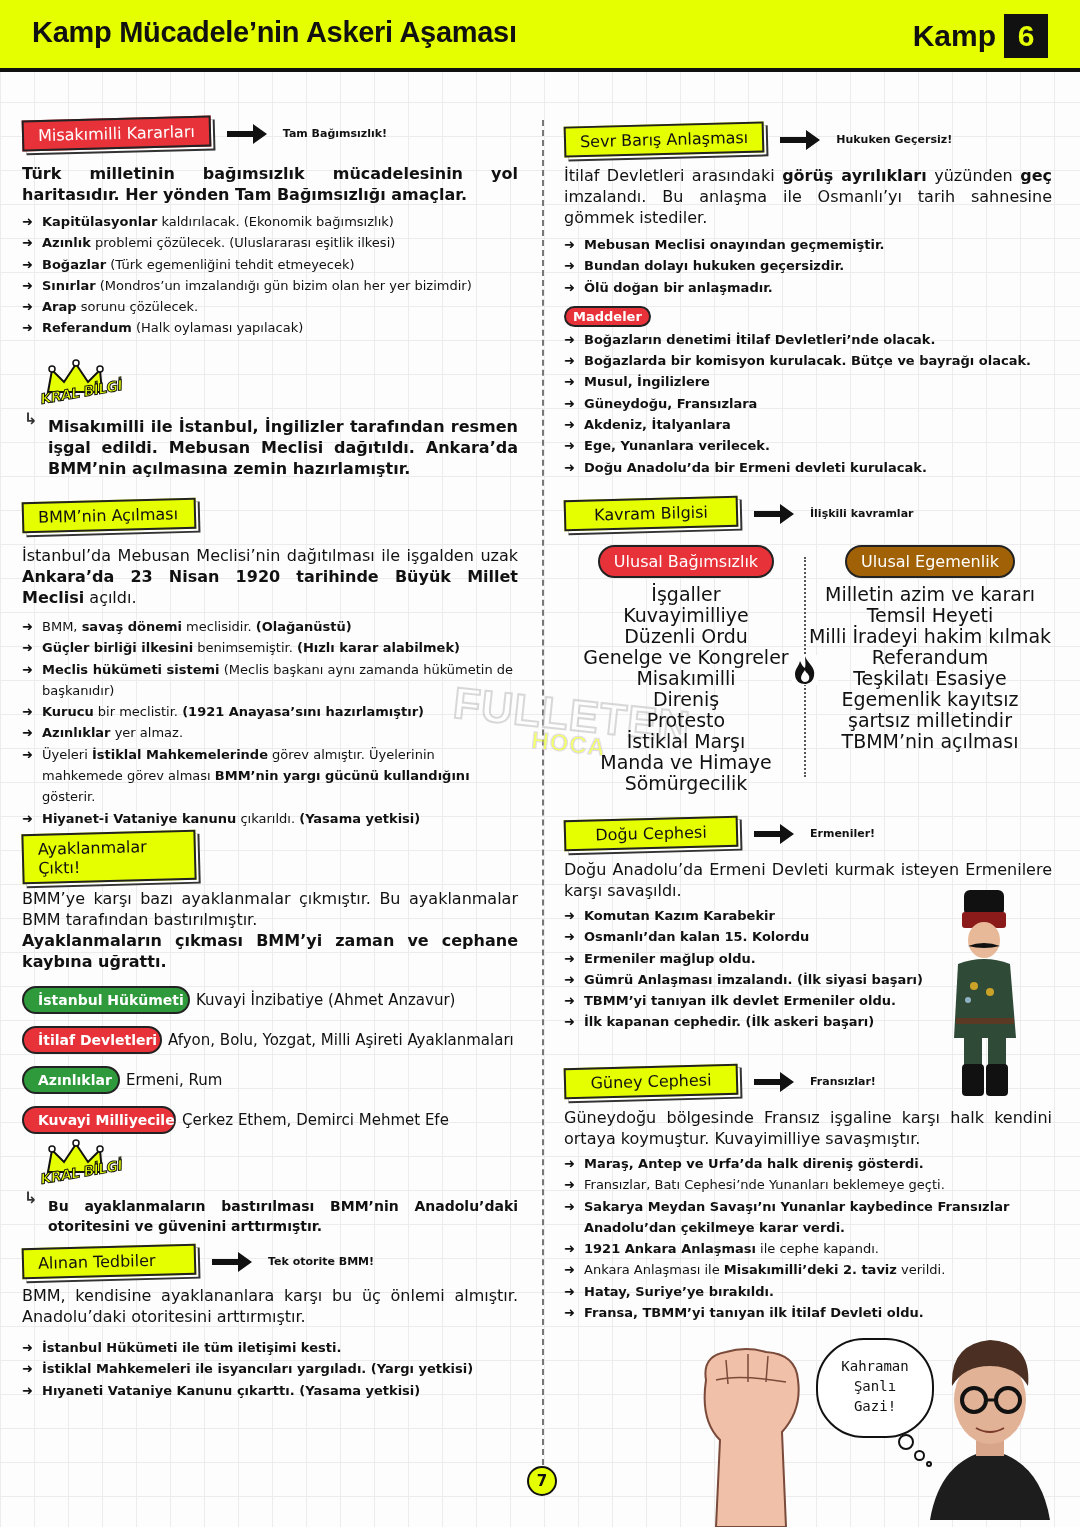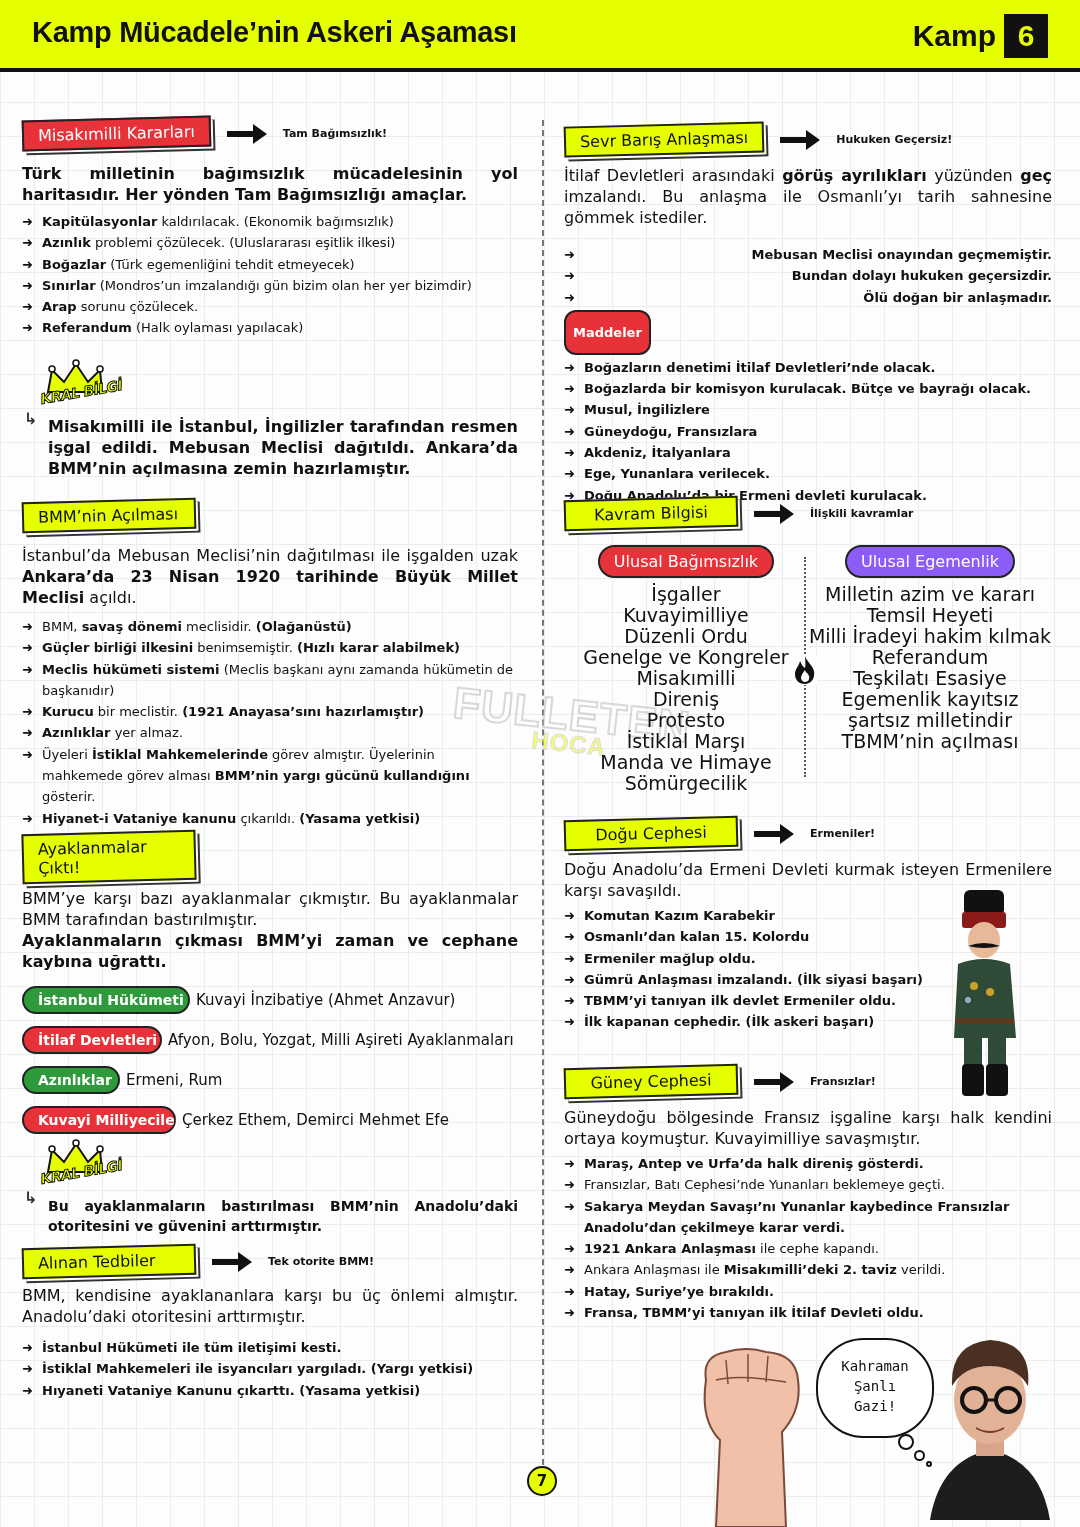--- a/index.html
+++ b/index.html
@@ -75,30 +75,30 @@
   .pill {
     border-radius: 16px; border: 2px solid #222; color: #fff; font-weight: 700; font-size: 14px;
     padding: 4px 14px; white-space: nowrap;
   }
   .pill.green { background: #2e9a3c; }
   .pill.red { background: #e8323a; }
   .pill-text { font-size: 15px; }
 
   .small-pill {
     display: inline-block; background: #e8323a; color: #fff; font-weight: 700; font-size: 13px;
-    border: 2px solid #222; border-radius: 12px; padding: 13px 7px; margin-top: 2px;
+    border: 2px solid #222; border-radius: 12px; padding: 1px 7px; margin-top: 8px;
   }
 
   .kavram { display: flex; margin-top: 16px; position: relative; }
   .kavram .k-col { width: 50%; text-align: center; }
   .kavram .k-head {
     display: inline-block; color: #fff; font-size: 16px; padding: 5px 14px; border-radius: 18px; border: 2px solid #222;
   }
   .kavram .k-head.red { background: #e8323a; }
-  .kavram .k-head.blue { background: #8b5cf6; }
+  .kavram .k-head.blue { background: #a16207; }
   .kavram .k-items { margin-top: 6px; font-size: 19px; line-height: 21px; }
   .kavram .vline { position: absolute; left: 240px; top: 12px; height: 220px; border-left: 2px dotted #555; }
   .kavram .flame { position: absolute; left: 228px; top: 110px; background: #fdfdfd; }
 
   .bubble {
     position: absolute; left: 816px; top: 1338px; width: 118px; height: 100px; border: 2px solid #111; border-radius: 48px;
     background: #fff; text-align: center; font-family: "DejaVu Sans Mono", monospace; font-size: 14px; line-height: 20px; padding-top: 16px;
   }
   .dots span { position: absolute; border: 2px solid #111; border-radius: 50%; background: #fff; }
 
@@ -232,21 +232,21 @@
 
 <div class="col col-right" style="top:124px;">
   <div class="tag-row">
     <span class="tag yellow">Sevr Barış Anlaşması</span>
     <svg class="arrow-icon" viewBox="0 0 44 24">
         <path d="M2 9h26V2l14 10-14 10v-7H2z" fill="#111"></path>
       </svg>
     <span class="tag-note">Hukuken Geçersiz!</span>
   </div>
   <div class="lead" style="margin-top:10px;"><span>İtilaf Devletleri arasındaki </span><span class="b">görüş ayrılıkları</span><span> yüzünden </span><span class="b">geç</span><span> imzalandı. Bu anlaşma ile Osmanlı’yı tarih sahnesine gömmek istediler.</span></div>
-  <ul class="list b" style="margin-top:16px;text-align:right;">
+  <ul class="list b" style="margin-top:6px;">
     <li>Mebusan Meclisi onayından geçmemiştir.</li>
     <li>Bundan dolayı hukuken geçersizdir.</li>
     <li>Ölü doğan bir anlaşmadır.</li>
   </ul>
   <span class="small-pill">Maddeler</span>
   <ul class="list b" style="margin-top:2px;">
     <li>Boğazların denetimi İtilaf Devletleri’nde olacak.</li>
     <li>Boğazlarda bir komisyon kurulacak. Bütçe ve bayrağı olacak.</li>
     <li>Musul, İngilizlere</li>
     <li>Güneydoğu, Fransızlara</li>

